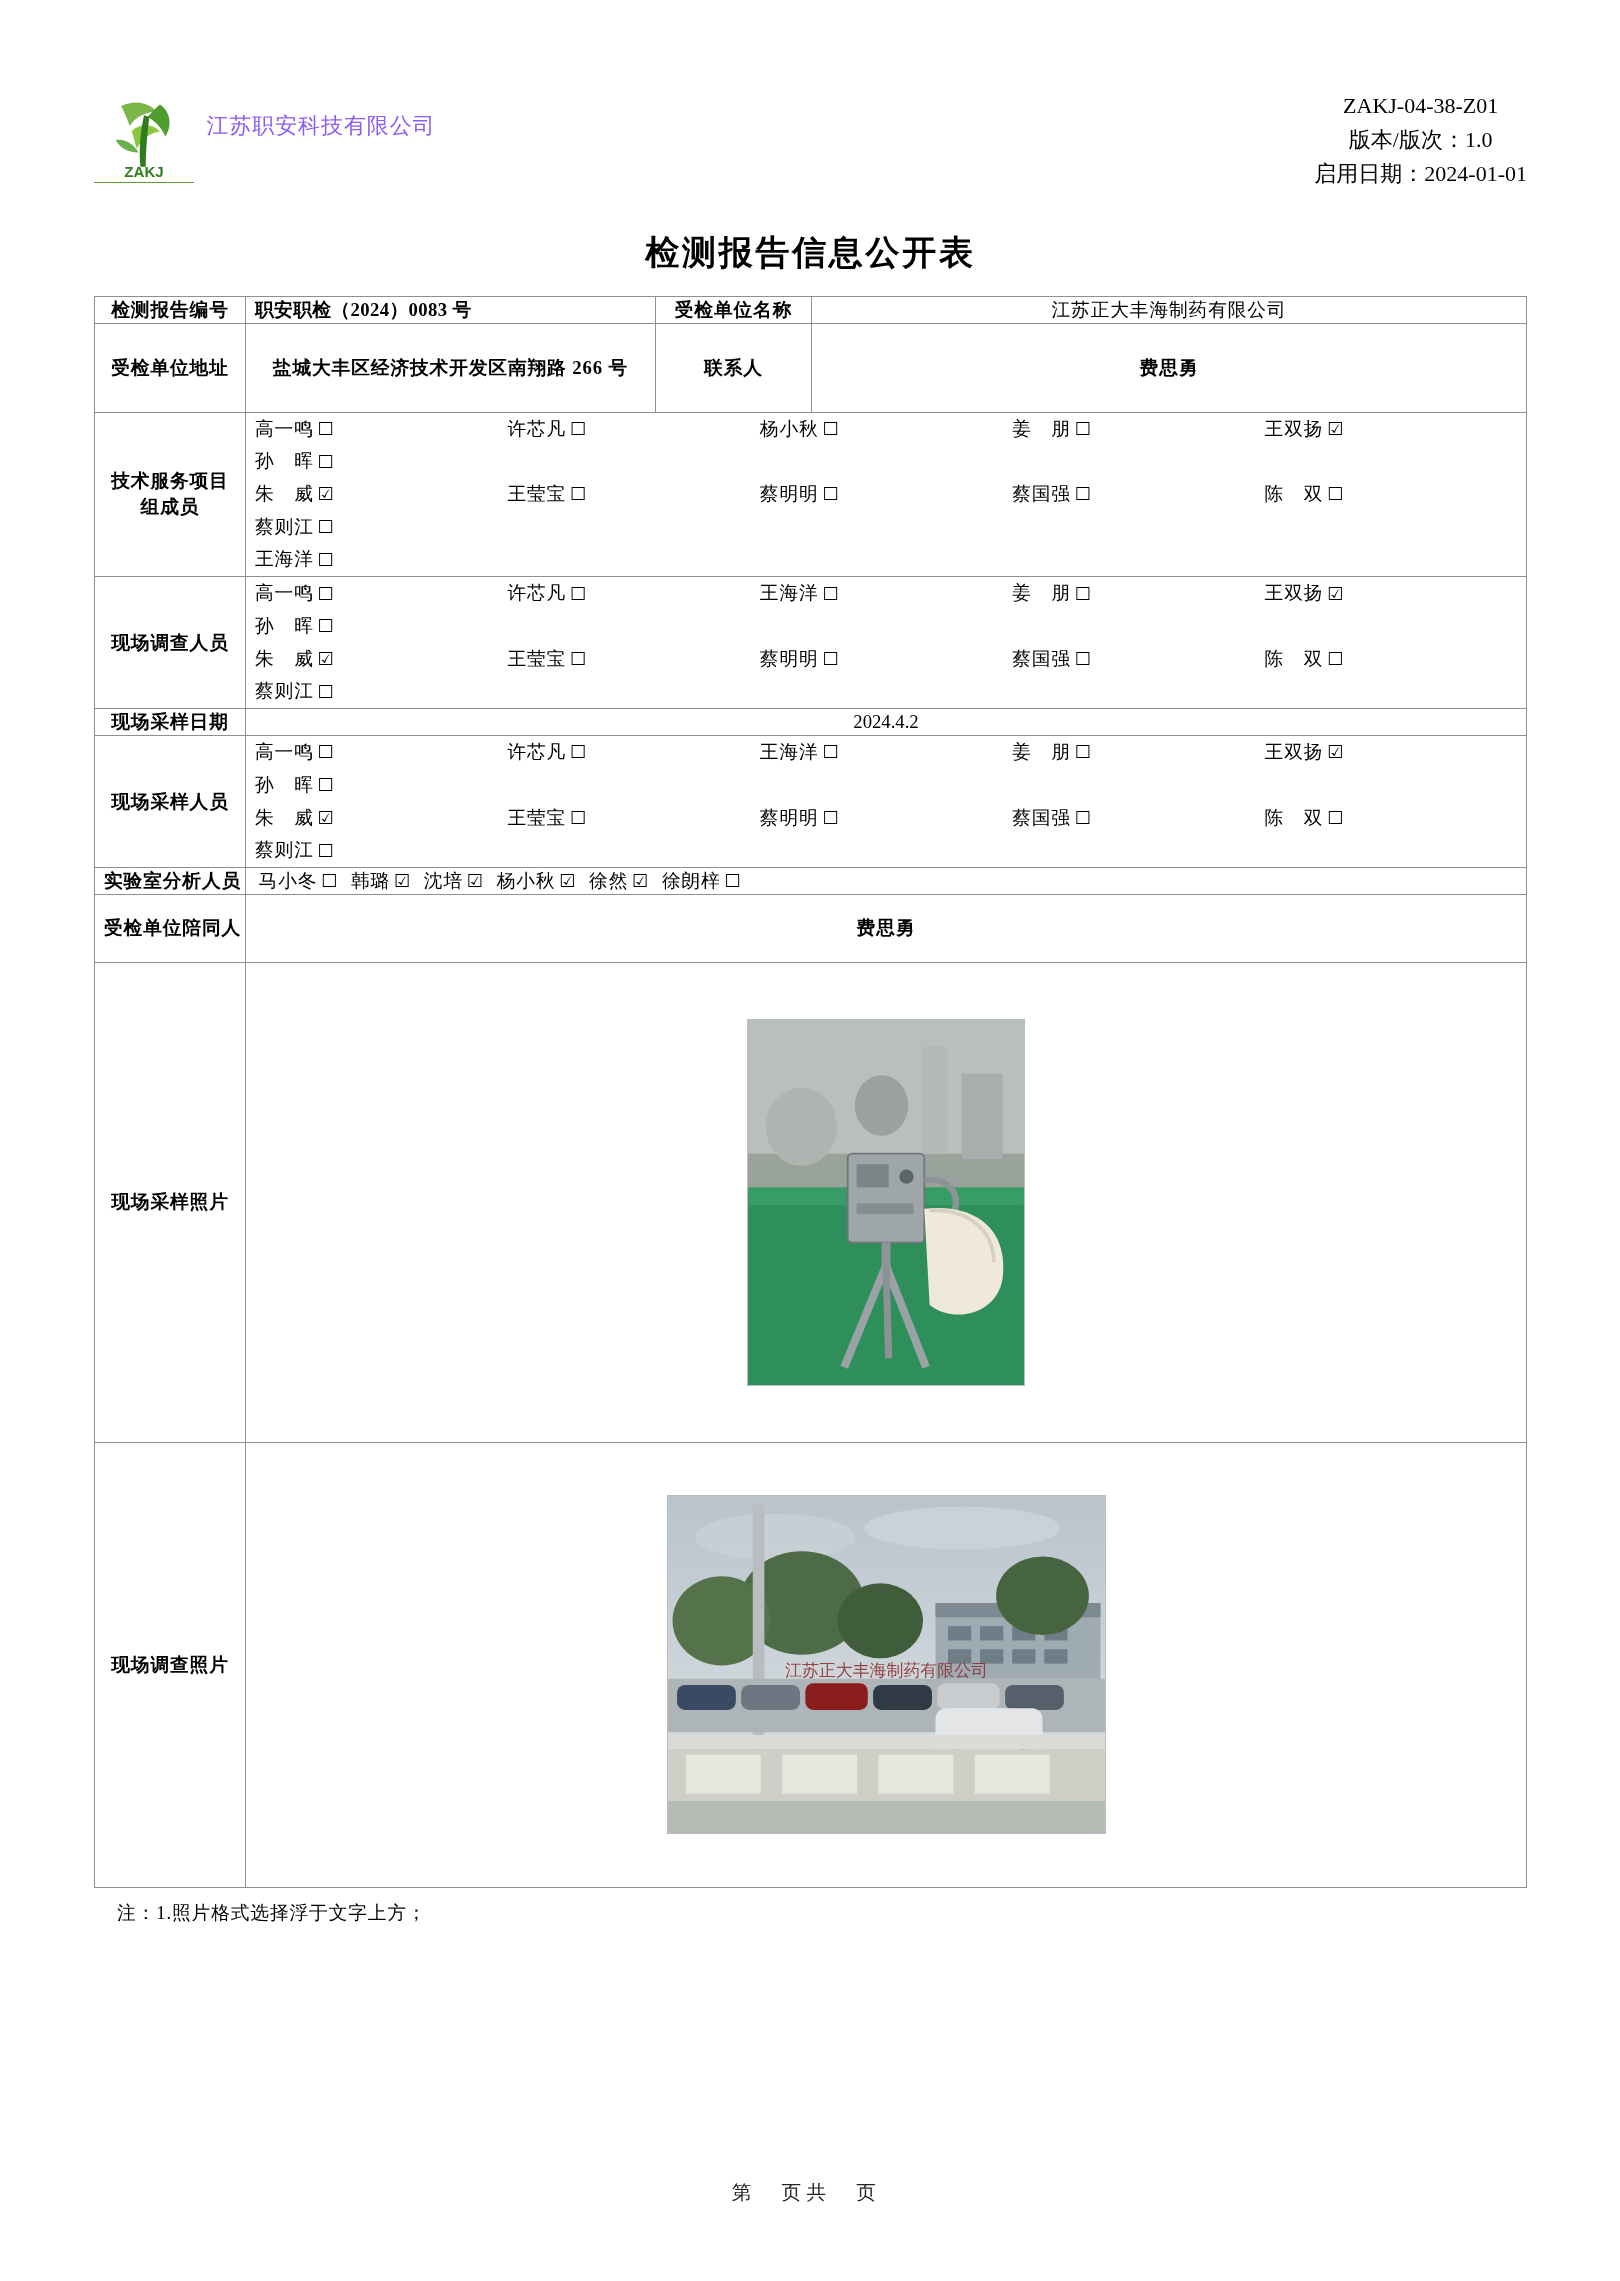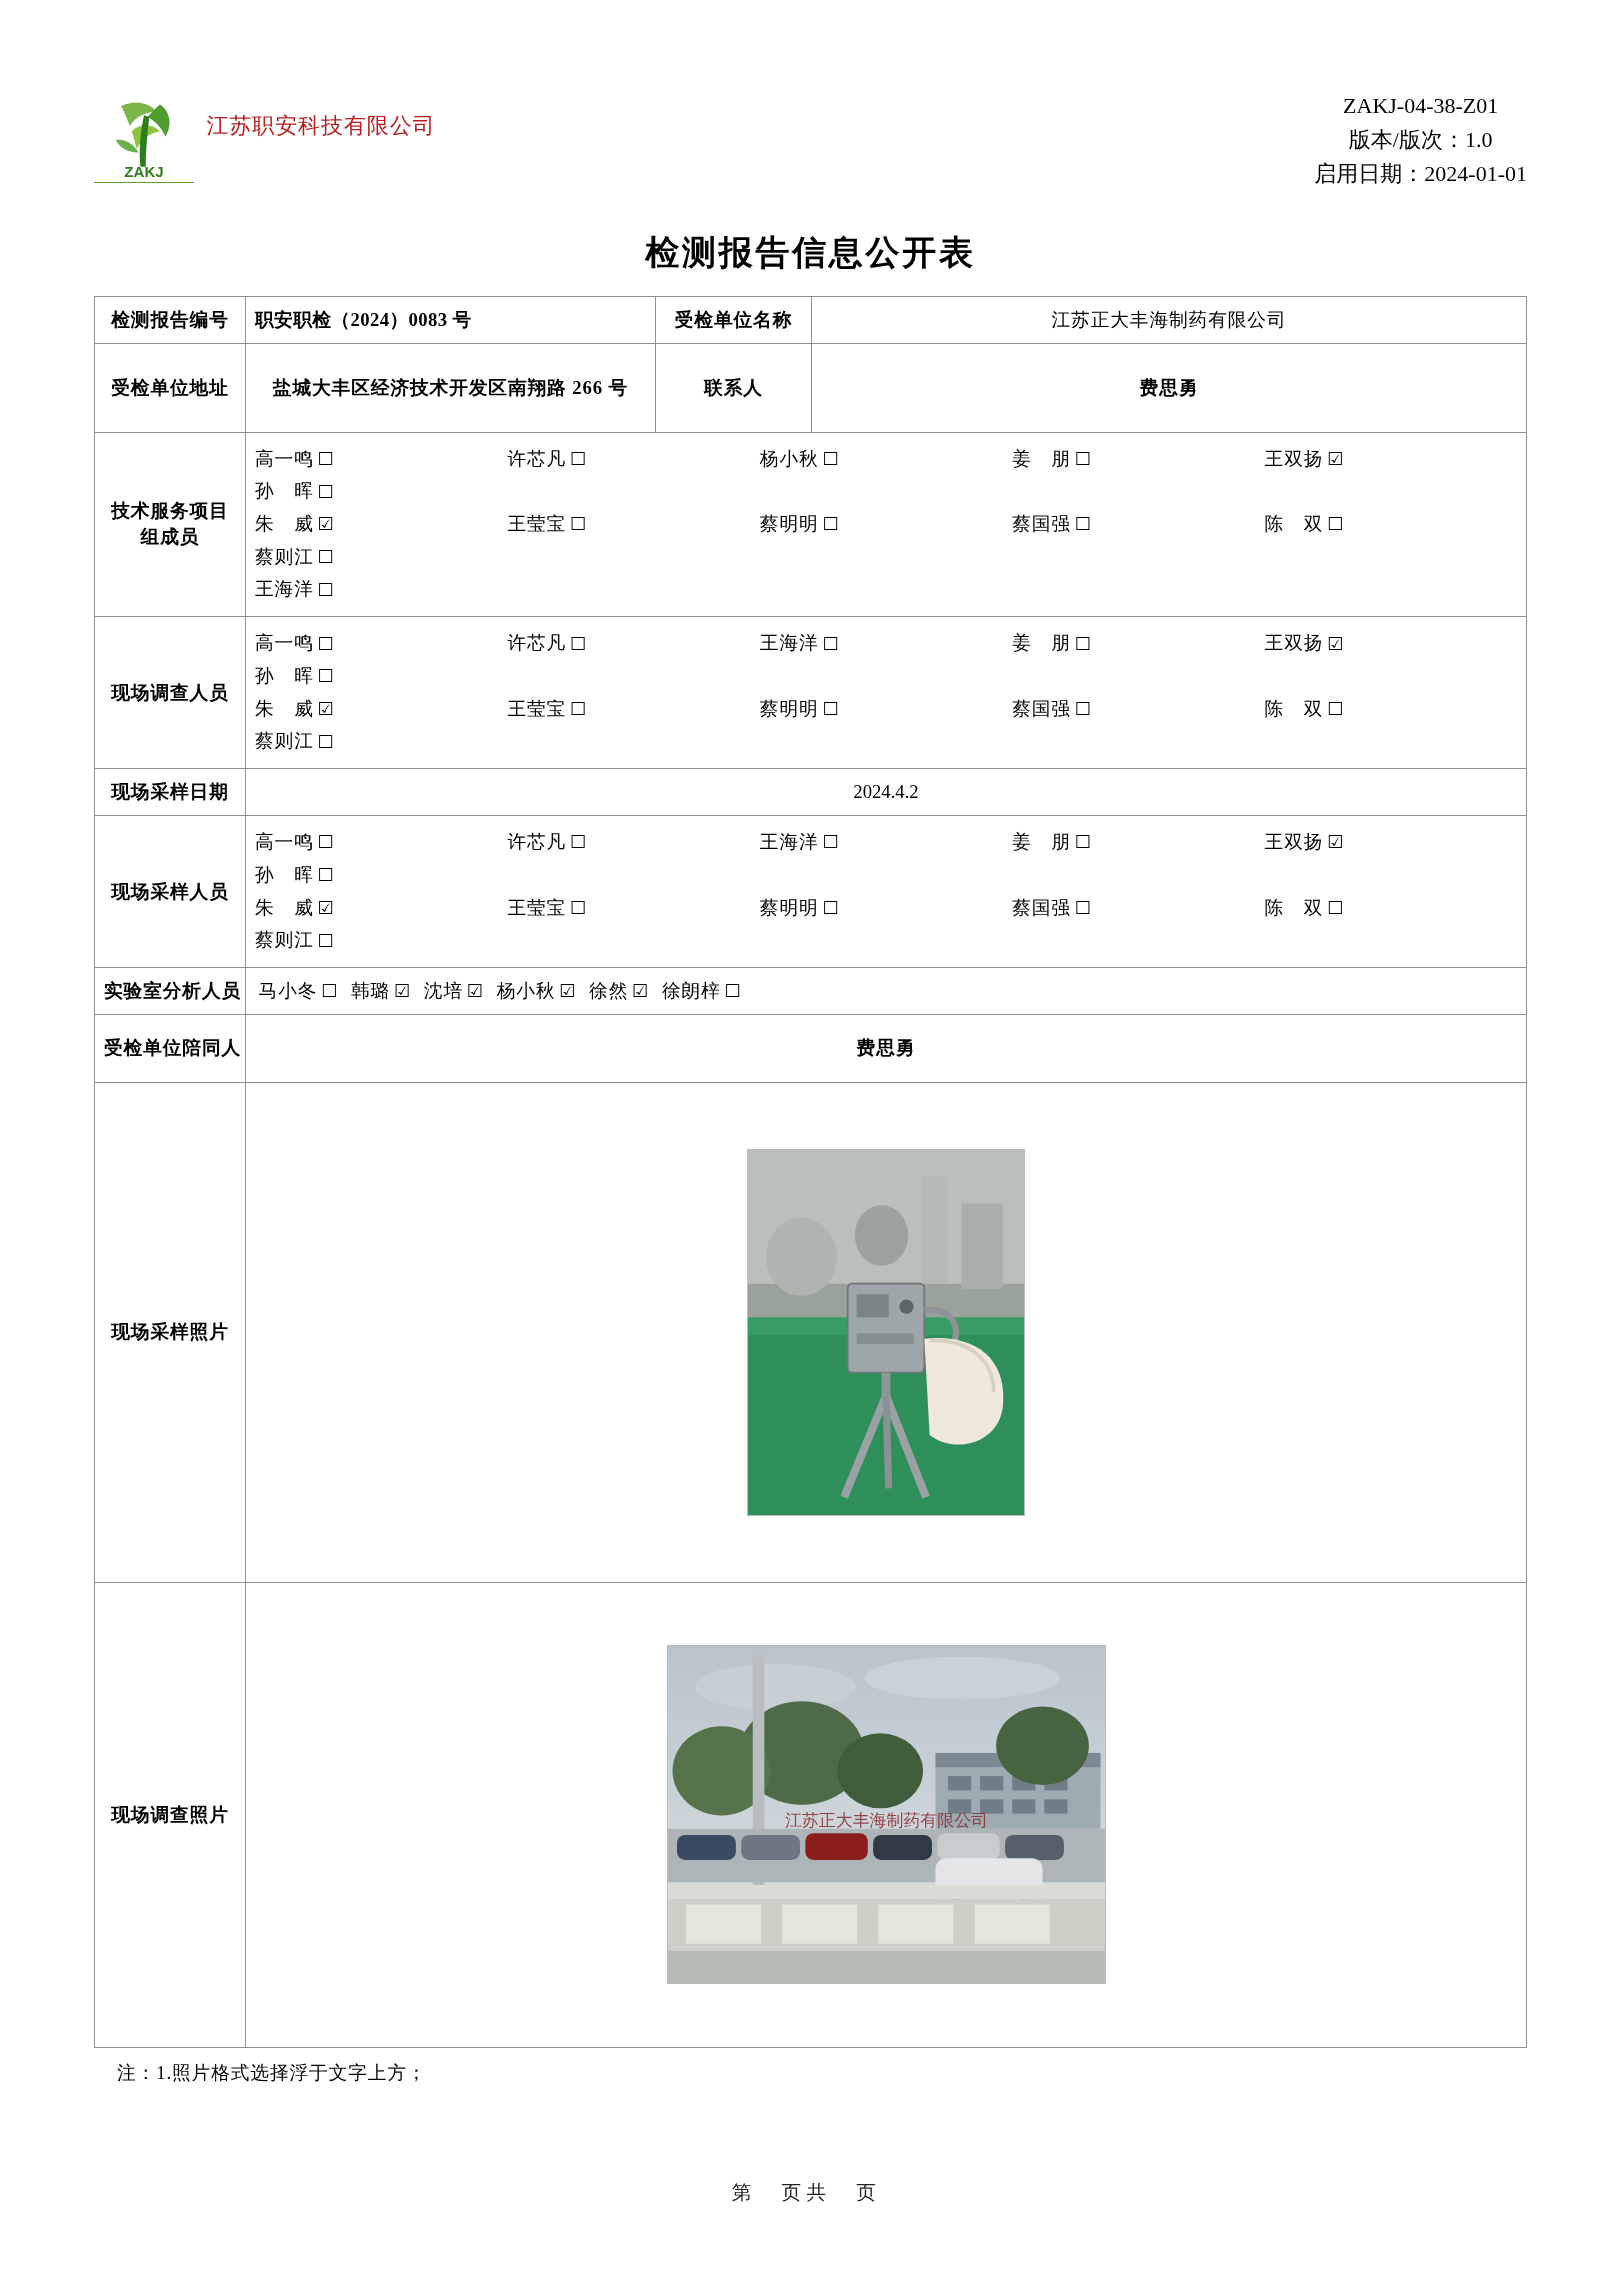--- a/index.html
+++ b/index.html
@@ -38,21 +38,21 @@
     width: 100px;
     height: 98px;
     position: relative;
     border-bottom: 1.8px solid #5aa02c;
     box-sizing: border-box;
   }
   .logo-svg { display:block; }
   .brand-name {
     font-family: "Liberation Sans", "DejaVu Sans", sans-serif;
     font-size: 22px;
-    color: #b91c1c;
+    color: #8b5cf6;
     letter-spacing: 0.9px;
     white-space: nowrap;
     padding-bottom: 16px;
   }
   .header-right {
     text-align: center;
     font-size: 22px;
     line-height: 1.55;
     padding-top: 3.6px;
   }
@@ -68,21 +68,21 @@
   }
 
   
   table.main {
     width: 100%;
     border-collapse: collapse;
     table-layout: fixed;
   }
   table.main td {
     border: 0.9px solid #8f8f8f;
-    padding: 10px 9px;
+    padding: 0 9px;
     vertical-align: middle;
     font-size: 18.7px;
   }
   .lbl {
     text-align: center;
     font-weight: bold;
     font-size: 18.7px;
     letter-spacing: 0.9px;
     white-space: nowrap;
   }

